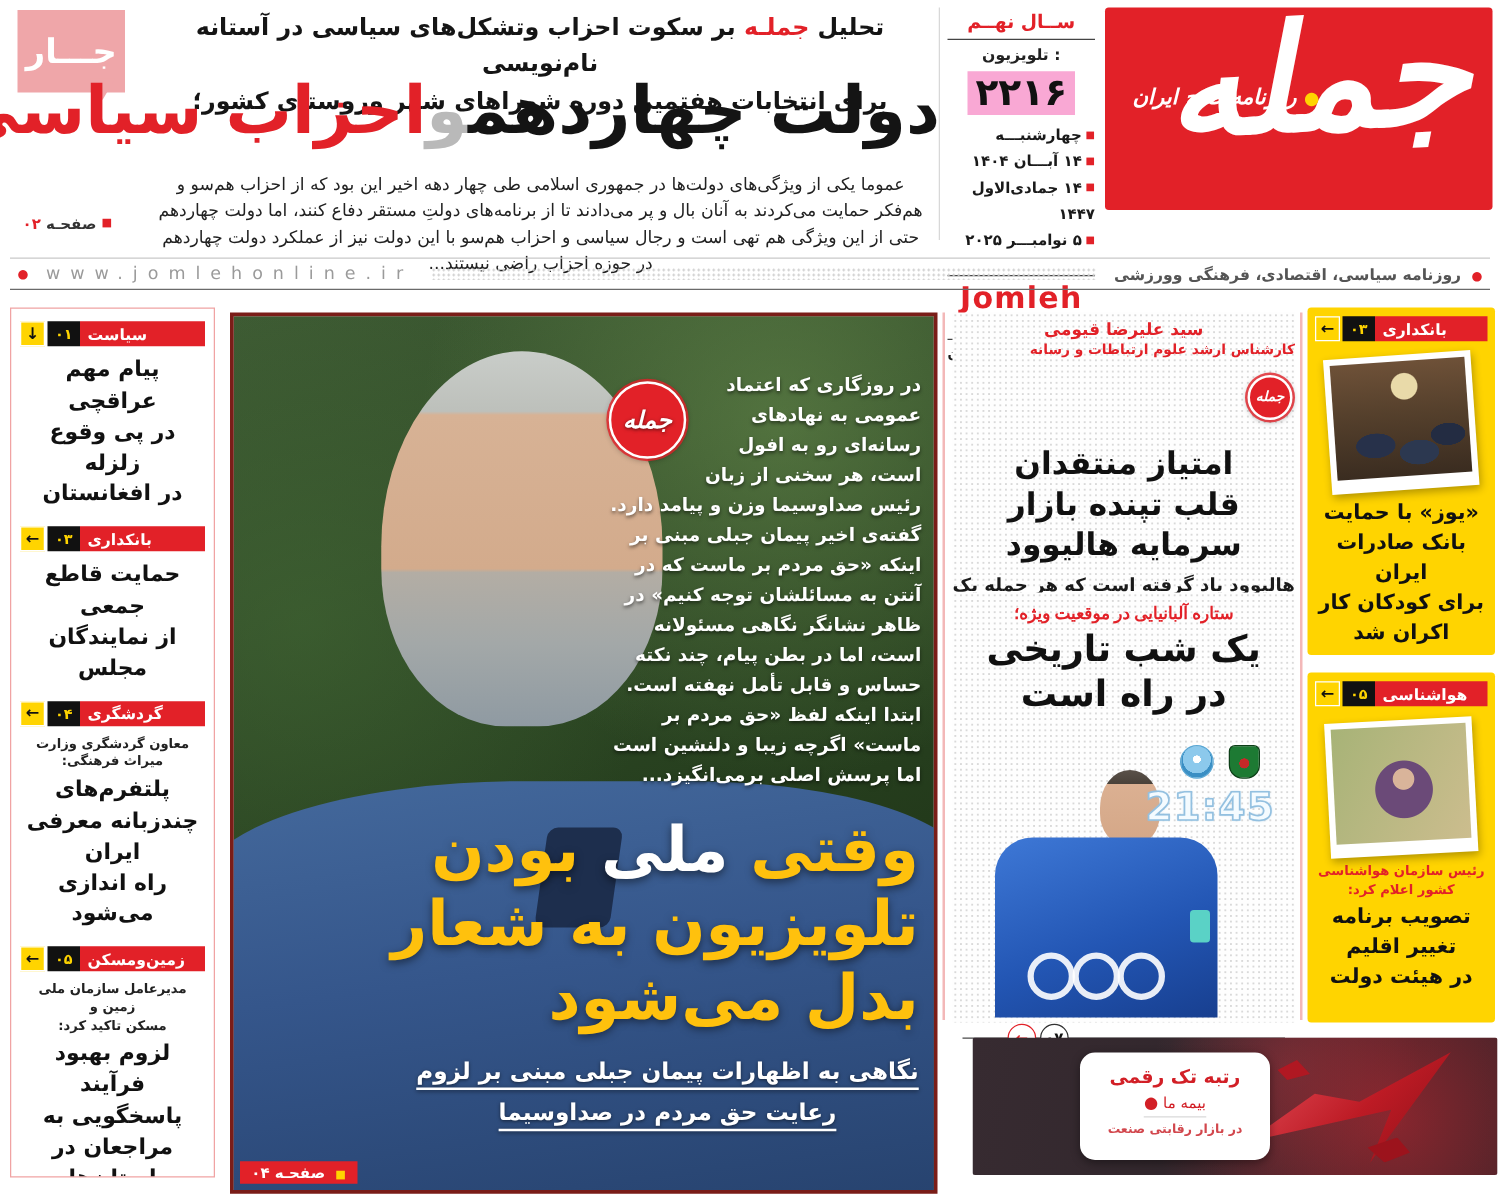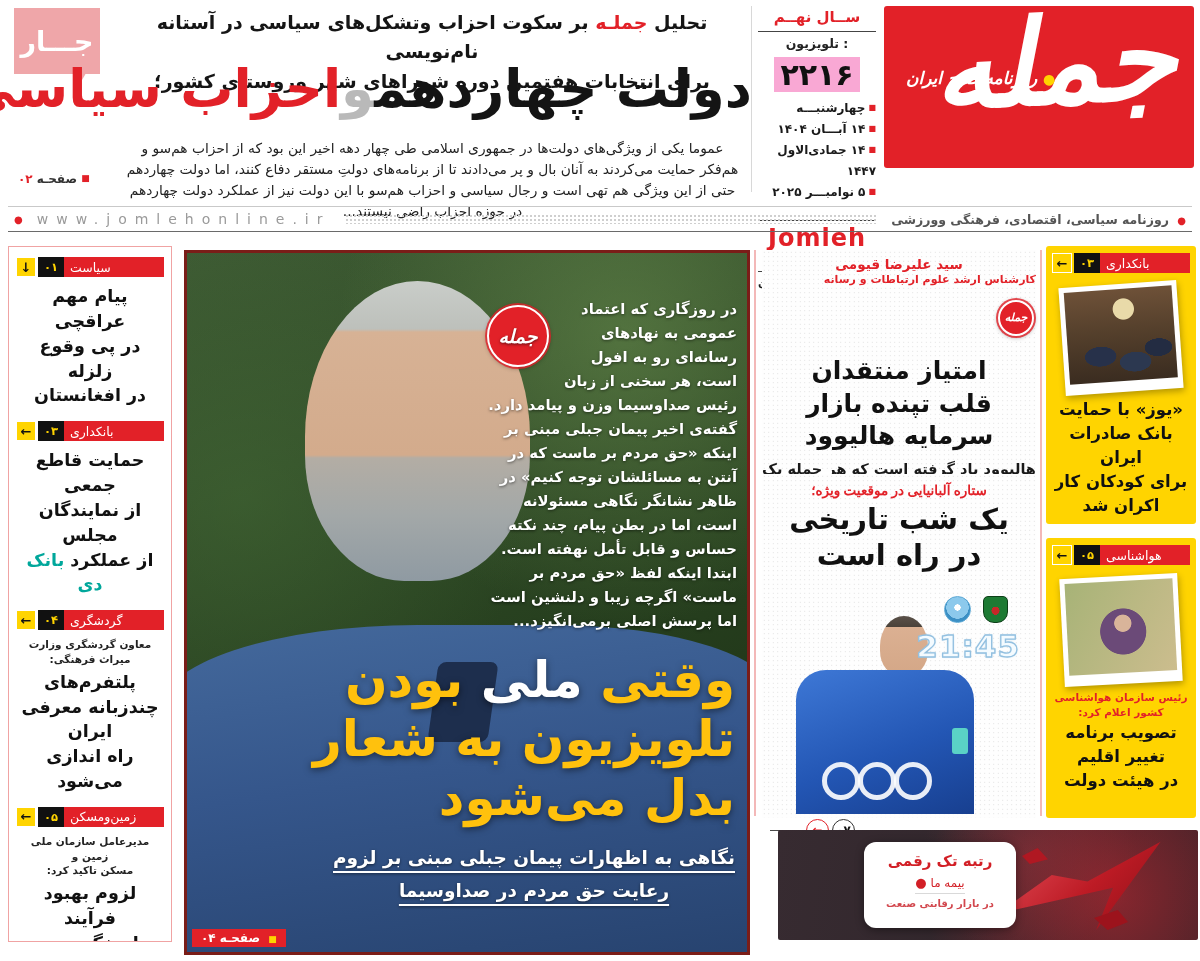--- a/index.html
+++ b/index.html
@@ -59,21 +59,21 @@
     background-image:radial-gradient(#cfcfcf 0.8px, transparent 0.9px); background-size:4px 4px; }
   .strip-tagline { color:#555; font-weight:bold; font-size:12.5px; direction:rtl; margin-right:6px; white-space:nowrap; }
   .strip-tagline .dot { color:#e22128; font-size:10px; margin-left:4px; }
 
   
   .catbar { display:flex; height:20px; align-items:stretch; direction:ltr; }
   .abox { width:20px; background:#ffd400; color:#111; font-weight:bold; font-size:13px;
     display:flex; align-items:center; justify-content:center; border:1px solid #fff; }
   .nbox { width:26px; background:#111; color:#ffd400; font-weight:bold; font-size:11.5px;
     display:flex; align-items:center; justify-content:center; margin-left:2px; }
-  .cname { flex:1; background:#e22128; color:#fff; font-weight:normal; font-size:12.5px;
+  .cname { flex:1; background:#e22128; color:#fff; font-weight:bold; font-size:12.5px;
     display:flex; align-items:center; justify-content:flex-end; padding:0 6px; direction:rtl; }
 
   
   .sidebar { position:absolute; left:8px; top:246px; width:164px; height:696px;
     border:1.5px solid #f0a3a3; padding:10px 7px; overflow:hidden; }
   .sb-item { margin-bottom:13px; }
   .sb-headline { font-weight:900; font-size:17.5px; color:#111; line-height:1.42; text-align:center; margin-top:7px; }
   .sb-headline .hl { color:#00a79b; }
   .sb-kicker { font-weight:bold; font-size:10.5px; color:#222; line-height:1.4; text-align:center; margin-top:7px; }
   .sb-kicker + .sb-headline { margin-top:3px; }
@@ -279,23 +279,20 @@
     </div>
 
     <div class="sb-item">
       <div class="catbar">
         <span class="abox">←</span>
         <span class="nbox">۰۳</span>
         <span class="cname">بانکداری</span>
       </div>
       <div class="sb-headline rtl ml">حمایت قاطع جمعی
 از نمایندگان مجلس</div>
-      <div class="sb-headline rtl" style="margin-top:0;">
-        <span>از عملکرد </span><span class="hl">بانک دی</span>
-      </div>
     </div>
 
     <div class="sb-item">
       <div class="catbar">
         <span class="abox">←</span>
         <span class="nbox">۰۴</span>
         <span class="cname">گردشگری</span>
       </div>
       <div class="sb-kicker rtl ml">معاون گردشگری وزارت میراث فرهنگی:</div>
       <div class="sb-headline rtl ml">پلتفرم‌های

